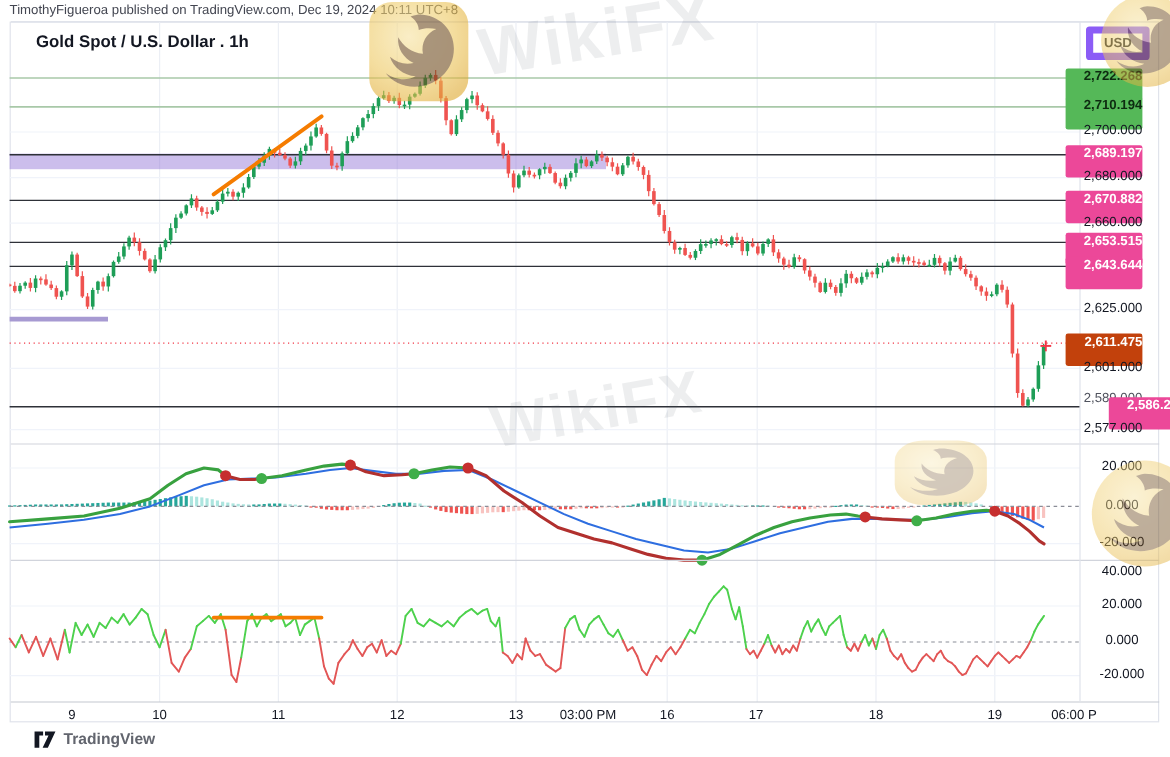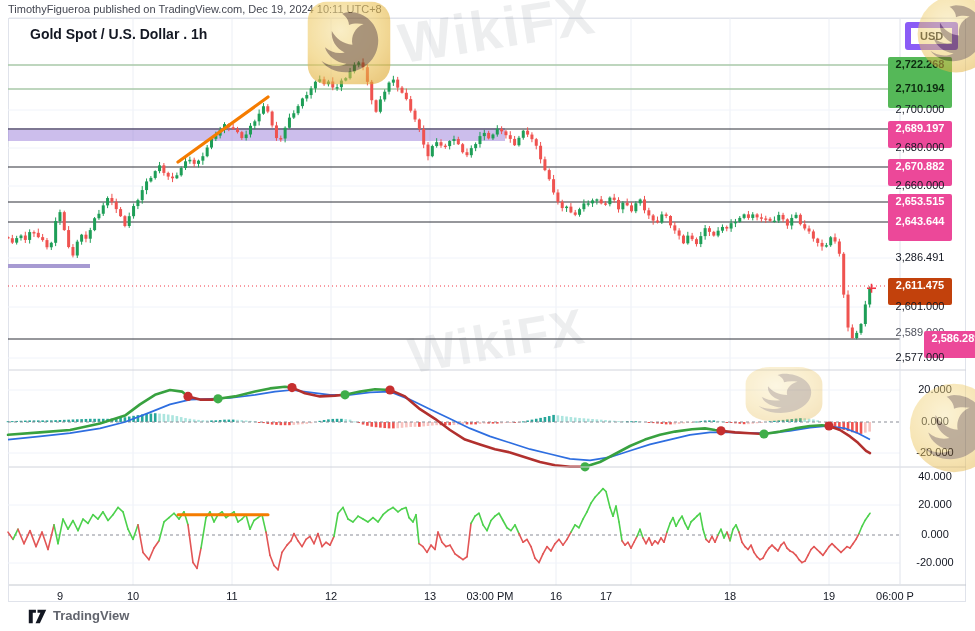--- a/index.html
+++ b/index.html
@@ -5,21 +5,21 @@
   html,body{margin:0;padding:0}
   body{width:975px;height:631px;position:relative;background:#fff;overflow:hidden;
        font-family:"Liberation Sans",sans-serif;color:#131722}
   .abs{position:absolute}
   #attribution{left:8px;top:3px;font-size:11px;color:#434651;white-space:nowrap}
   #chart-frame{left:8px;top:18px;width:958px;height:584px;border:1px solid #e0e3eb;box-sizing:border-box;background:#fff}
   #chart-title{left:30px;top:26px;font-size:14px;font-weight:bold;color:#131722;white-space:nowrap}
   #currency-box{left:905px;top:22px;padding:2px 9px;border:6px solid #8b5cf6;border-radius:3px;
      background:#fff;font-size:11px;font-weight:bold;color:#131722}
   #chart-svg{left:0;top:0}
-  .price-label{left:888px;width:64px;text-align:center;font-size:11px;line-height:15px;height:27px;white-space:nowrap}
+  .price-label{left:888px;width:64px;text-align:right;font-size:11px;line-height:15px;height:27px;white-space:nowrap}
   .lp{ color:#131722 }
   .lbehind{ color:#50535e }
   .lblack{ background:#ec4899;color:#fff;border-radius:2px;font-weight:bold }
   .lgreen{ background:#55b858;color:#0d2b10;border-radius:2px;font-weight:bold }
   .lred{ background:#c2410c;color:#fff;border-radius:2px;font-weight:bold }
   .ind-label{left:903px;width:64px;text-align:center;font-size:11px;color:#131722;white-space:nowrap}
   .time-label{top:590px;transform:translateX(-50%);font-size:11px;color:#131722;white-space:nowrap}
   .wm-text{font-weight:bold;letter-spacing:2px;color:rgba(95,98,110,0.11);pointer-events:none;white-space:nowrap}
   #wm-text-top{left:398px;top:-4px;font-size:56px;transform:rotate(-9deg)}
   #wm-text-mid{left:408px;top:312px;font-size:50px;transform:rotate(-10deg)}
@@ -972,21 +972,21 @@
     <div class="abs price-label lgreen" style="top: 57px;">2,722.268</div>
     <div class="abs price-label lgreen" style="top: 81px;">2,710.194</div>
     <div class="abs price-label lp" style="top: 102px;">2,700.000</div>
     <div class="abs price-label lblack" style="top: 121px;">2,689.197</div>
     <div class="abs price-label lp" style="top: 140px;">2,680.000</div>
     <div class="abs price-label lblack" style="top: 159px;">2,670.882</div>
     <div class="abs price-label lp" style="top: 178px;">2,660.000</div>
     <div class="abs price-label lblack" style="top: 194px;">2,653.515</div>
     <div class="abs price-label lbehind" style="top: 220px;">2,640.000</div>
     <div class="abs price-label lblack" style="top: 214px;">2,643.644</div>
-    <div class="abs price-label lp" style="top: 250px;">3,286.491</div>
+    <div class="abs price-label lp" style="top: 250px;">2,625.000</div>
     <div class="abs price-label lred" style="top: 278px;">2,611.475</div>
     <div class="abs price-label lp" style="top: 299px;">2,601.000</div>
     <div class="abs price-label lbehind" style="top: 325px;">2,589.000</div>
     <div class="abs price-label lblack" style="top: 331px; margin-left: 36px;">2,586.289</div>
     <div class="abs price-label lp" style="top: 350px;">2,577.000</div>
   </div>
 <div id="ind-axis" class="abs" style="left:0;top:0">
     <div class="abs ind-label" style="top: 383px;">20.000</div>
     <div class="abs ind-label" style="top: 415px;">0.000</div>
     <div class="abs ind-label" style="top: 446px;">-20.000</div>
@@ -996,21 +996,21 @@
     <div class="abs ind-label" style="top: 556px;">-20.000</div>
   </div>
 <div id="time-axis" class="abs" style="left:0;top:0">
     <div class="abs time-label" style="left: 60px;">9</div>
     <div class="abs time-label" style="left: 133px;">10</div>
     <div class="abs time-label" style="left: 232px;">11</div>
     <div class="abs time-label" style="left: 331px;">12</div>
     <div class="abs time-label" style="left: 430px;">13</div>
     <div class="abs time-label" style="left: 490px;">03:00 PM</div>
     <div class="abs time-label" style="left: 556px;">16</div>
-    <div class="abs time-label" style="left: 606px;">17</div>
+    <div class="abs time-label" style="left: 630px;">17</div>
     <div class="abs time-label" style="left: 730px;">18</div>
     <div class="abs time-label" style="left: 829px;">19</div>
     <div class="abs time-label" style="left: 895px;">06:00 P</div>
   </div>
 
 <div class="abs wm-text" id="wm-text-top">WikiFX</div>
 <div class="abs wm-text" id="wm-text-mid">WikiFX</div>
 <div class="abs eagle" style="left:306px;top:0;width:86px;height:86px;opacity:.6">
   <svg viewBox="0 0 100 100" width="100%" height="100%">
       <rect x="2" y="2" width="96" height="96" rx="22" fill="url(#goldGrad)"></rect>

